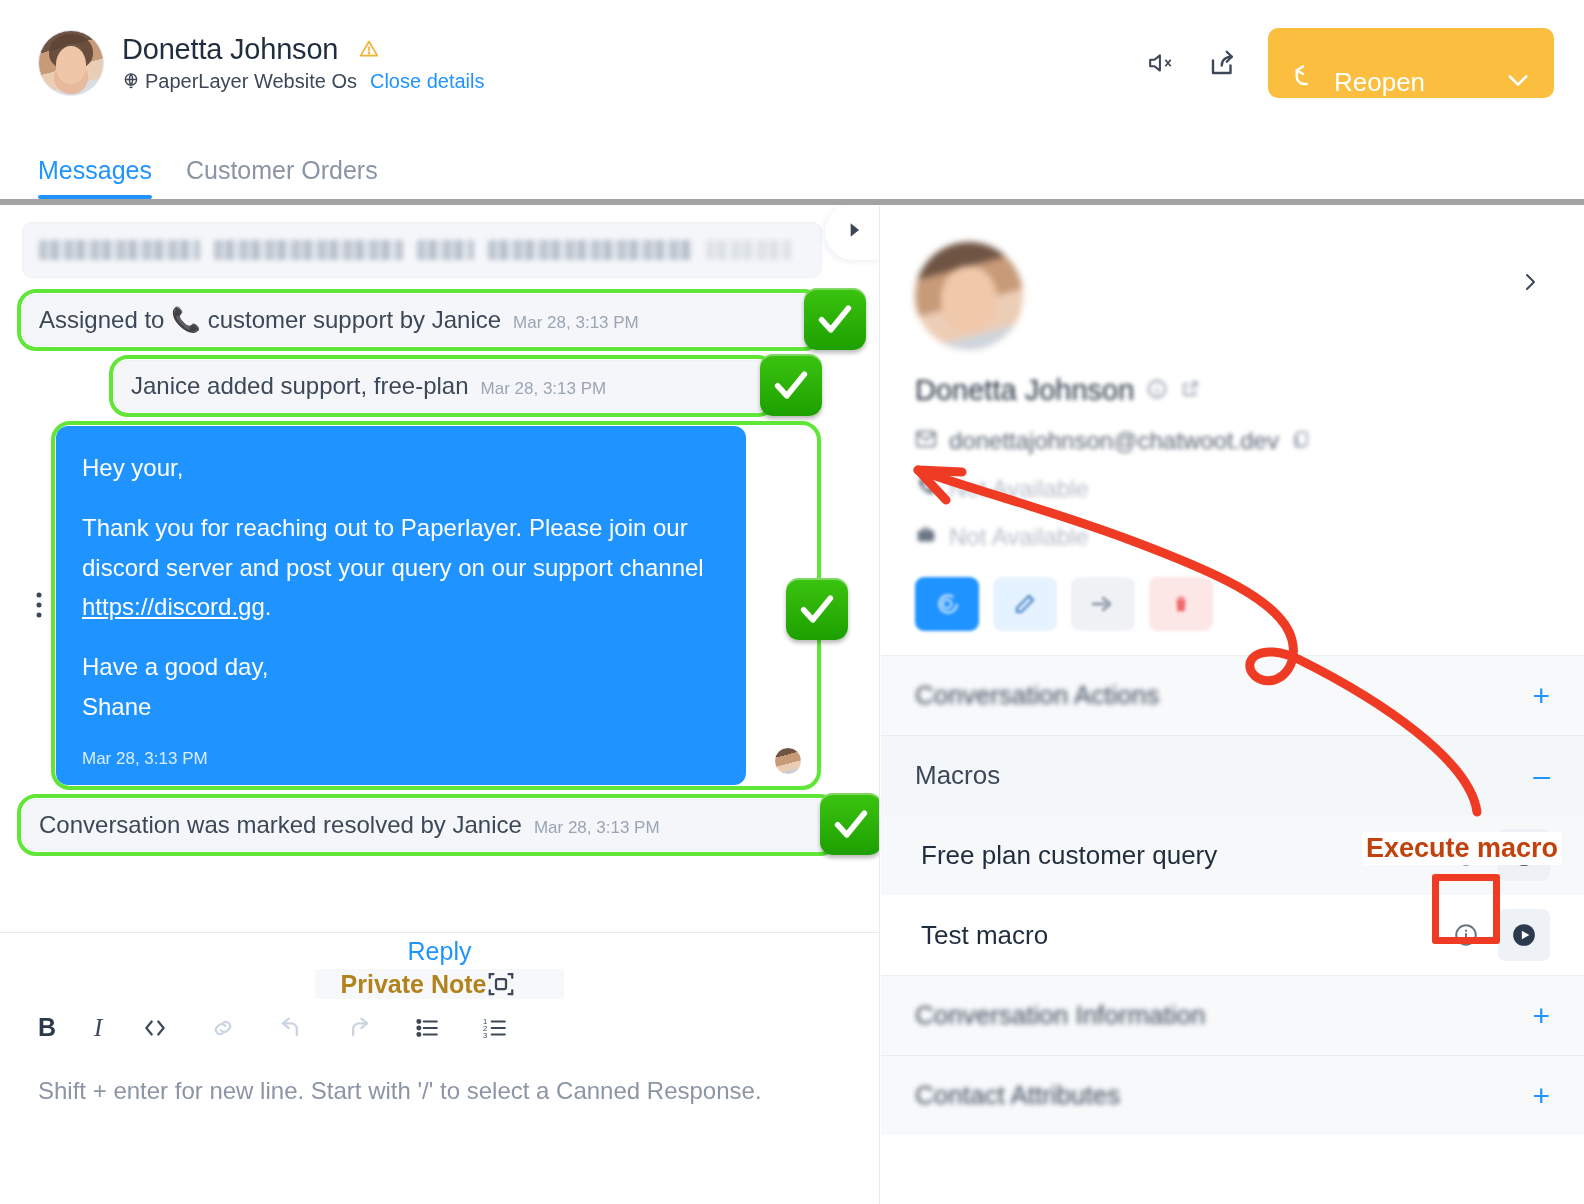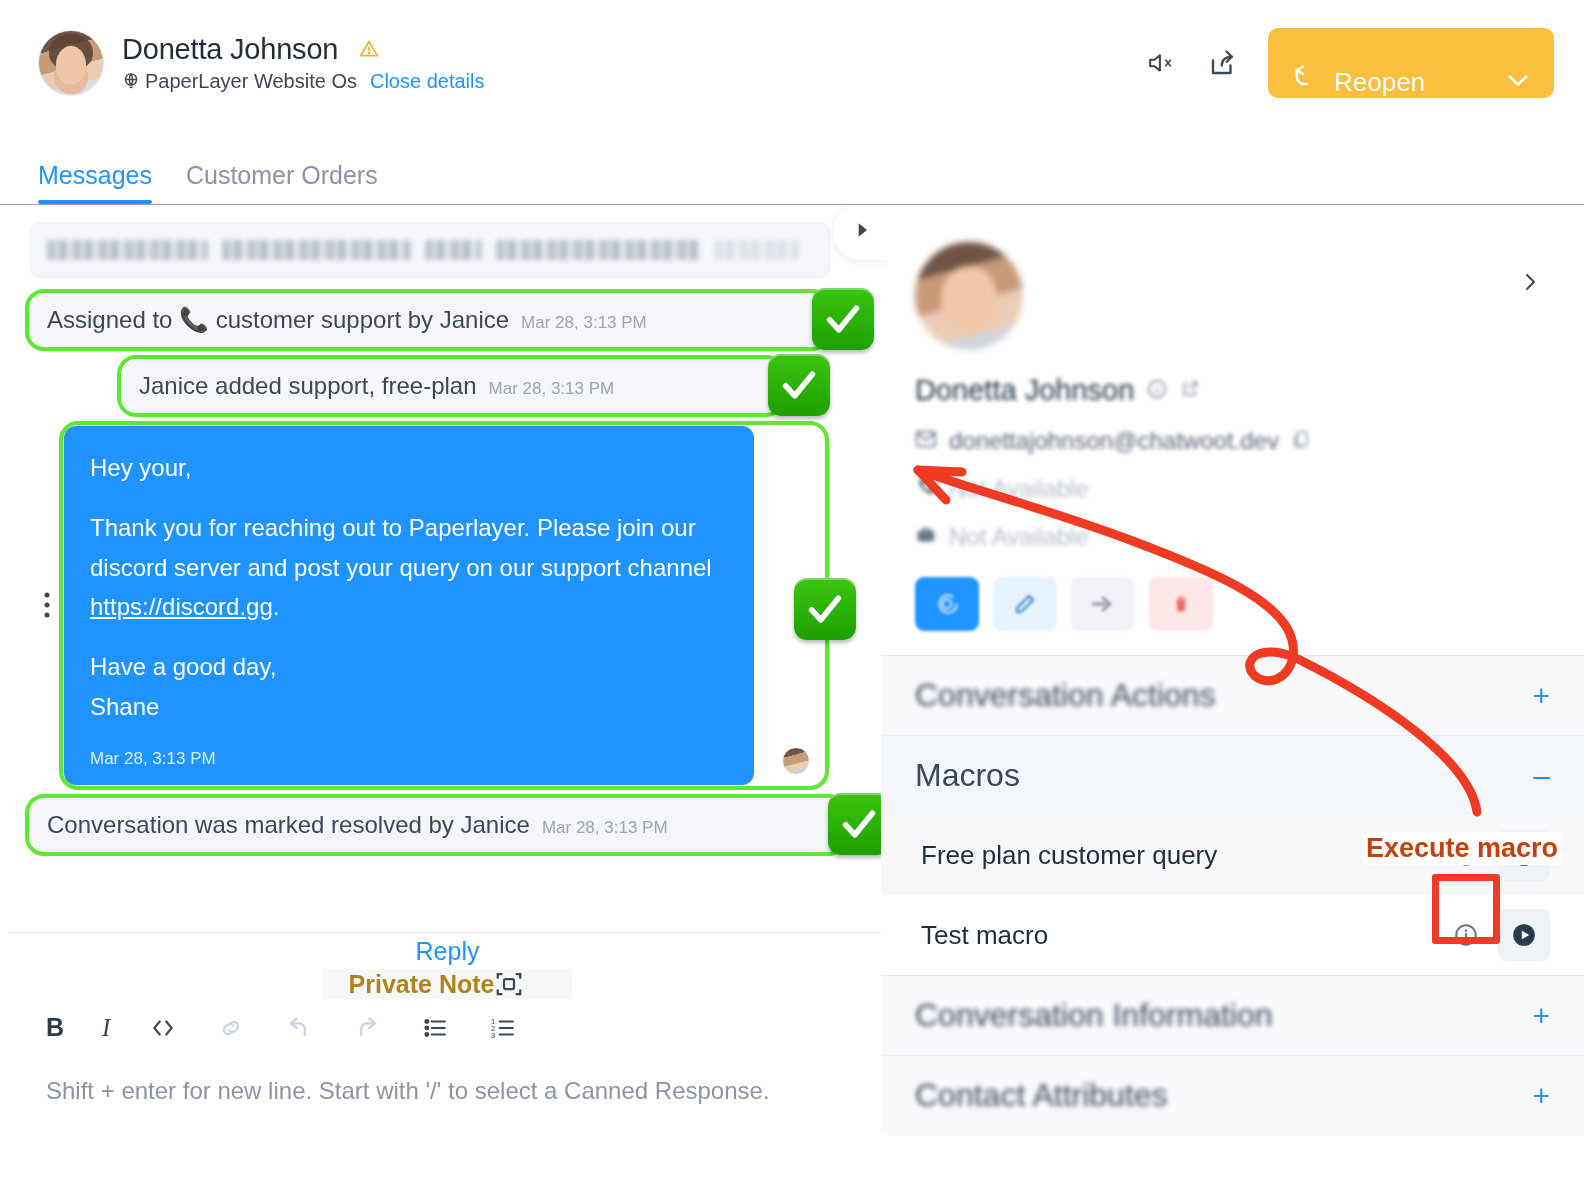--- a/index.html
+++ b/index.html
@@ -51,31 +51,31 @@
     border-radius: 10px; padding: 0 22px 0 20px; gap: 16px; cursor:pointer;
     min-width: 286px;
   }
   .reopen-label { color:#fff; font-size:26px; font-weight:400; }
   .reopen-sep { flex:1; }
 
   
   .tabbar {
     position:absolute; left:0; top:125px; width:1584px; height:80px;
     background:#fff; display:flex; align-items:flex-end; padding-left: 38px; gap: 34px;
-    border-bottom: 1px solid #a3a3a3;
+    border-bottom: 6px solid #a3a3a3;
   }
   .tab { font-size: 25px; padding-bottom: 14px; cursor:pointer; color:#8a94a6; position:relative; }
   .tab.active { color:#1f93ff; }
   .tab.active::after {
     content:""; position:absolute; left:0; right:0; bottom:0; height:4px; background:#1f93ff; border-radius:2px;
   }
 
   
   .left-pane {
-    position:absolute; left:8px; top:206px; width:880px; height:998px;
+    position:absolute; left:0; top:206px; width:880px; height:998px;
     background:#fff; border-right:1px solid #e7ebf0;
     display:flex; flex-direction:column;
   }
   .msg-list {
     position:relative; flex:1; overflow:hidden; background:#fff;
     padding: 16px 22px 10px 22px;
   }
   .scroll-pill {
     position:absolute; right:-4px; top:-2px; width:58px; height:56px;
     background:#fff; border-radius: 28px 0 0 28px;
@@ -178,21 +178,21 @@
   .ca-btn.primary { background:#1f93ff; }
   .ca-btn.soft-blue { background:#e5f2ff; }
   .ca-btn.soft-grey { background:#eff1f5; }
   .ca-btn.soft-red { background:#fde6e6; }
 
   .sb-section {
     height: 80px; display:flex; align-items:center; justify-content:space-between;
     padding: 0 34px; border-top:1px solid #e9edf2; background:#f7f9fb;
   }
   .sb-section.open { background:#f4f7fa; }
-  .sb-title { font-size:32px; color:#3c4858;text-align:right; }
+  .sb-title { font-size:26px; color:#3c4858;text-align:right; }
   .sb-title.blurred { filter: blur(2.4px); }
   .sb-toggle { color:#1f93ff; font-size: 30px; line-height:1; }
   .macro-row {
     height: 80px; display:flex; align-items:center; justify-content:space-between;
     padding: 0 34px 0 40px; background:#fff;
   }
   .macro-row.alt { background:#f6f8fa; }
   .macro-name { font-size:26px; color:#1f2d3d; }
   .macro-btns { display:flex; align-items:center; gap: 10px; }
   .macro-info { width:44px; height:44px; display:flex; align-items:center; justify-content:center; cursor:pointer; color:#6b7684; }

